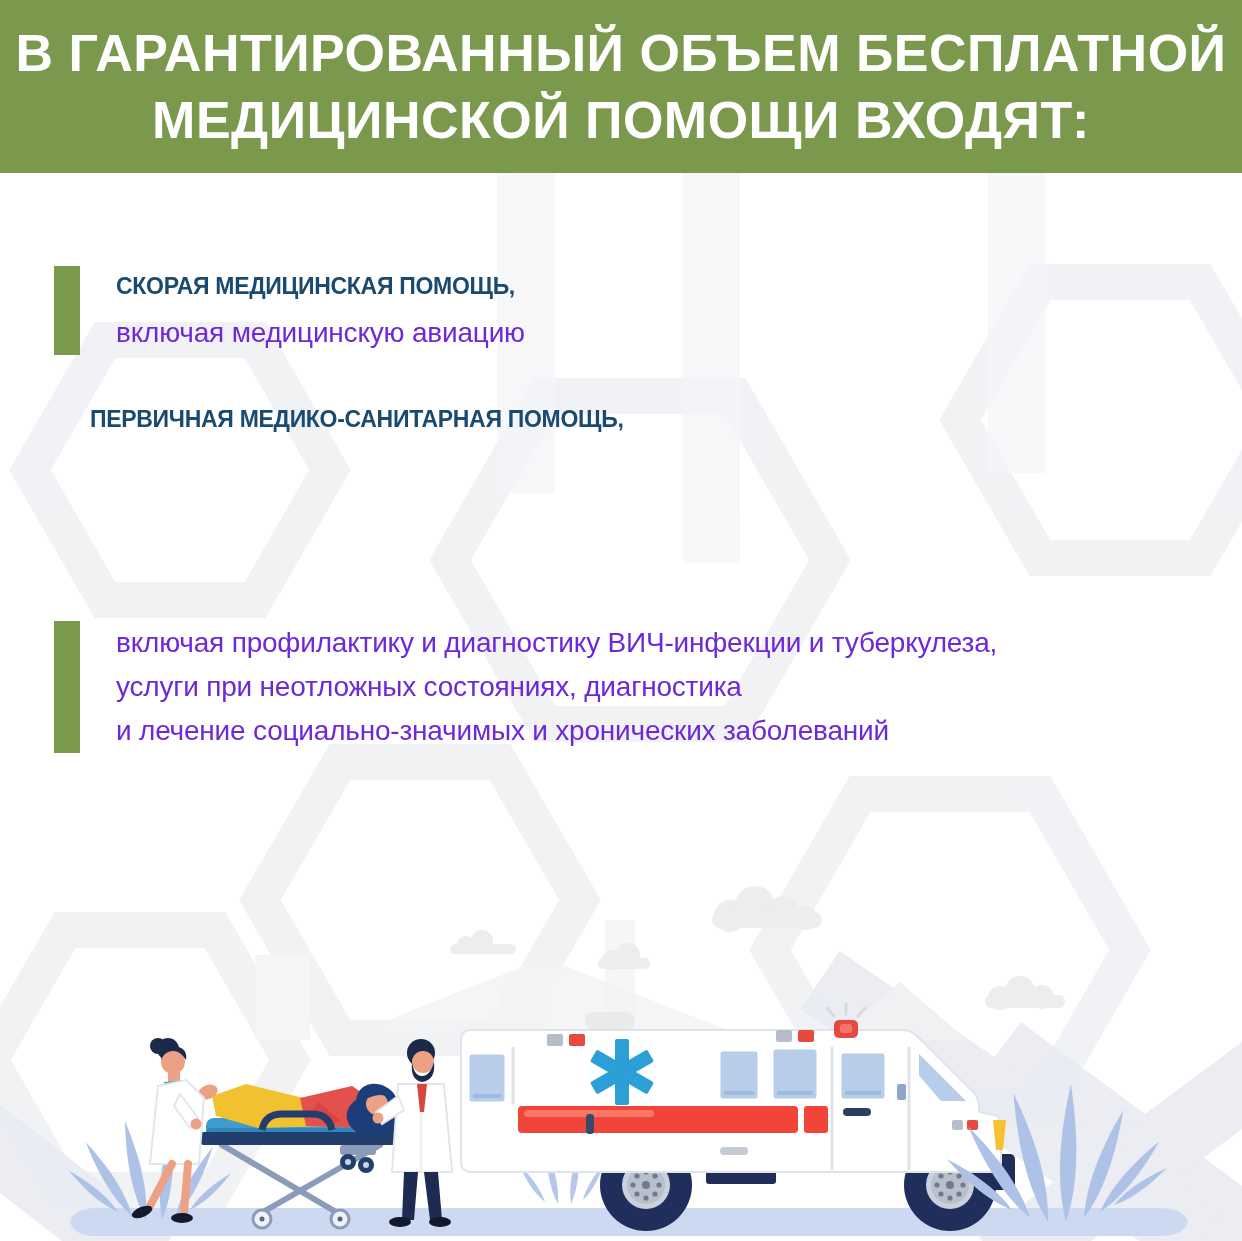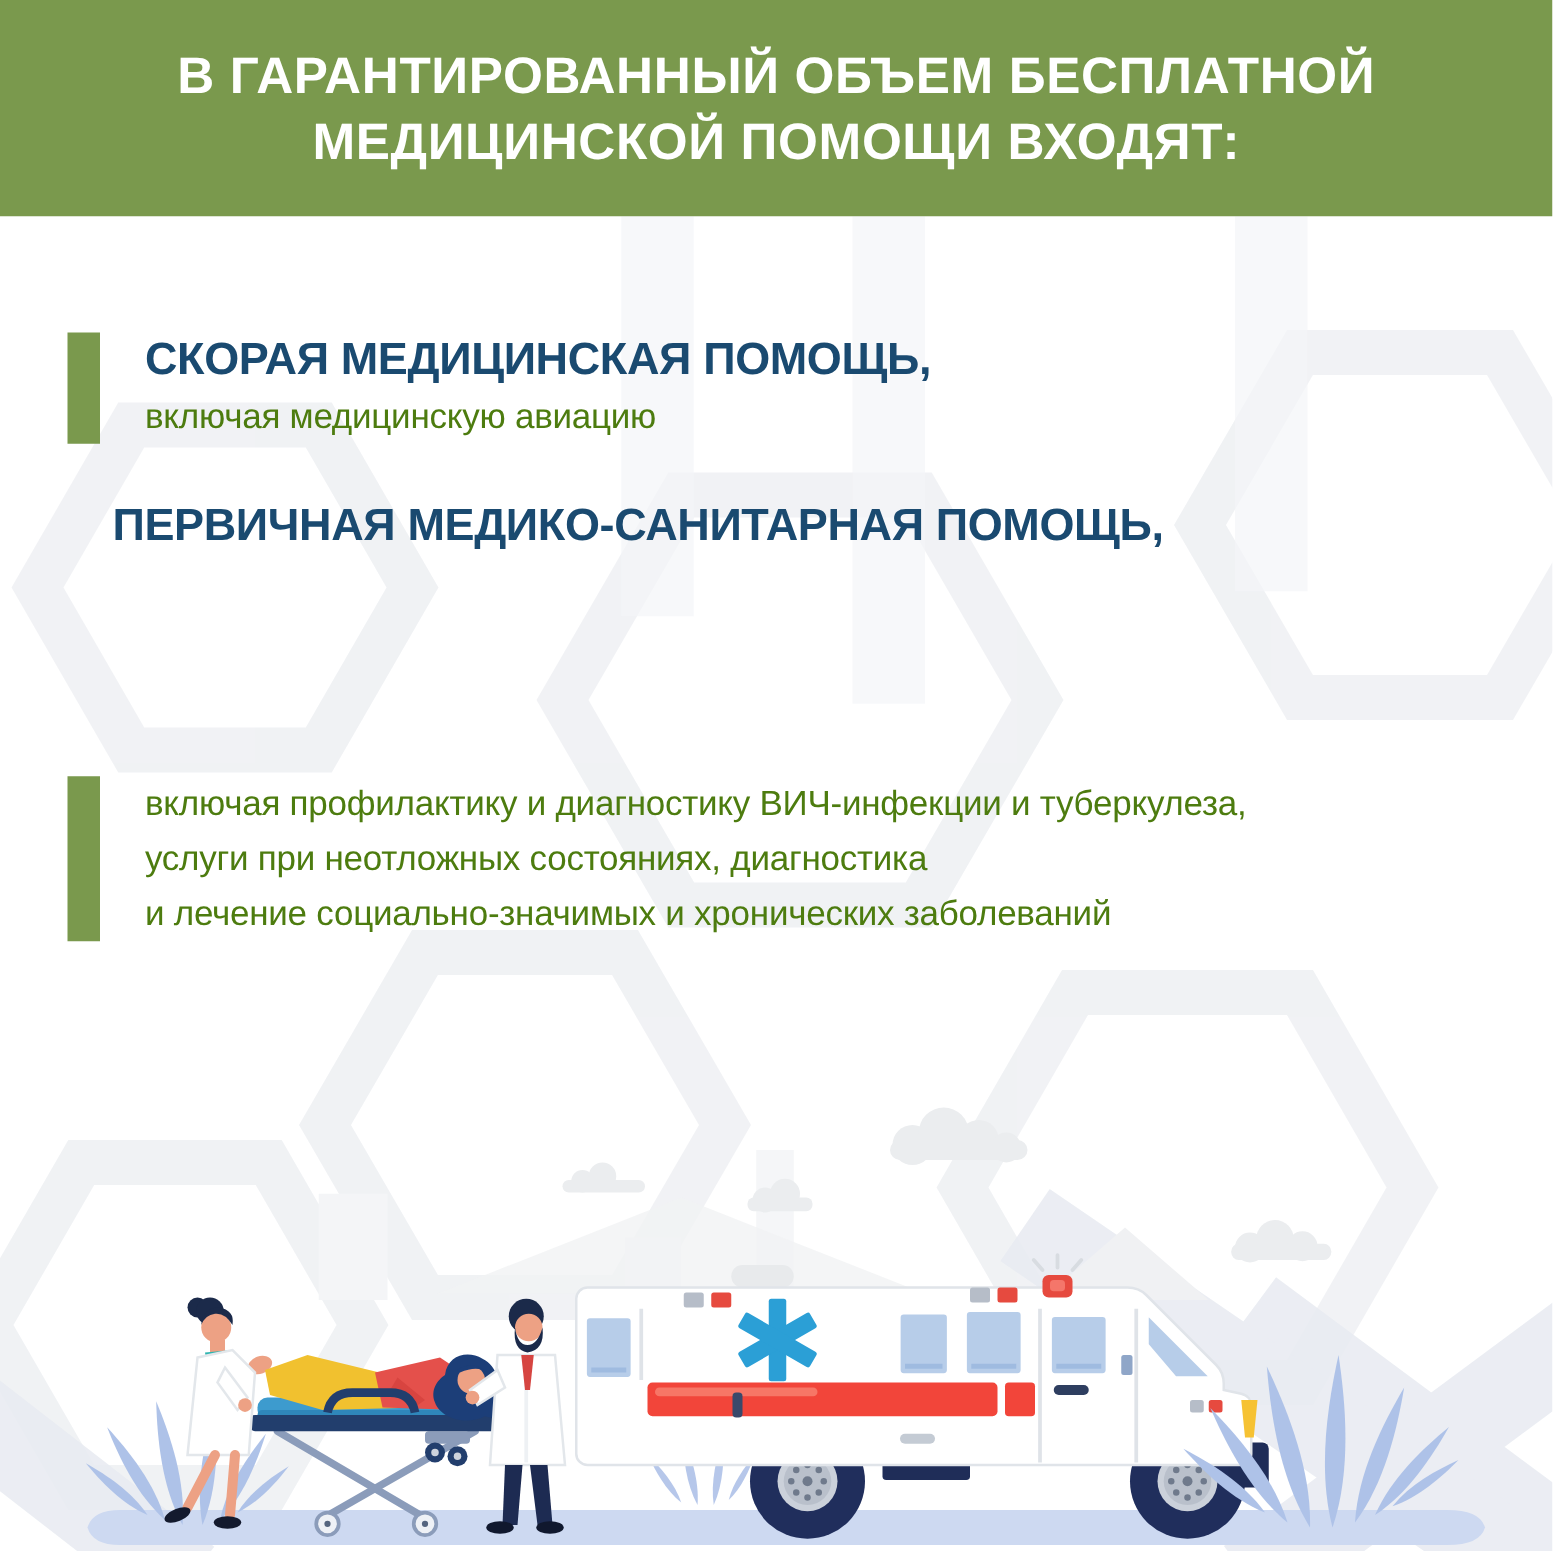--- a/index.html
+++ b/index.html
@@ -6,35 +6,35 @@
   body{
     width:1242px;height:1241px;position:relative;overflow:hidden;
     background:#ffffff;font-family:"Liberation Sans",sans-serif;
   }
   
   .banner{
     position:absolute;top:0;left:0;width:1242px;height:173px;
     background:#7a994d;display:flex;align-items:center;justify-content:center;
   }
   .banner-title{
-    color:#ffffff;font-weight:bold;font-size:41px;line-height:1.27;
+    color:#ffffff;font-weight:bold;font-size:52px;line-height:1.27;
     text-align:center;white-space:pre-line;letter-spacing:.5px;
   }
   
   .bgpattern{position:absolute;top:173px;left:0;}
   
   .section{position:absolute;left:54px;display:flex;align-items:stretch;}
   .accent-bar{width:26px;background:#7a994d;flex:none;}
   .section-content{margin-left:36px;}
   .section-title{
-    color:#1a4a70;font-weight:bold;font-size:36px;line-height:41px;
+    color:#1a4a70;font-weight:bold;font-size:23px;line-height:41px;
     white-space:pre-line;letter-spacing:-.3px;margin:0 0 4px 0;
   }
   .section-body{
-    color:#4d7c0f;font-size:28px;line-height:44px;
+    color:#6d28d9;font-size:28px;line-height:44px;
     white-space:pre-line;letter-spacing:-.2px;margin:0;
   }
   .s1{top:266px;} .s2{top:399px;flex-direction:column;} .s3{top:621px;}
   
   .scene{position:absolute;top:880px;left:0;}
 </style>
 </head>
 <body>
 
 <svg class="bgpattern" width="1242" height="1068" viewBox="0 173 1242 1068" aria-hidden="true">

